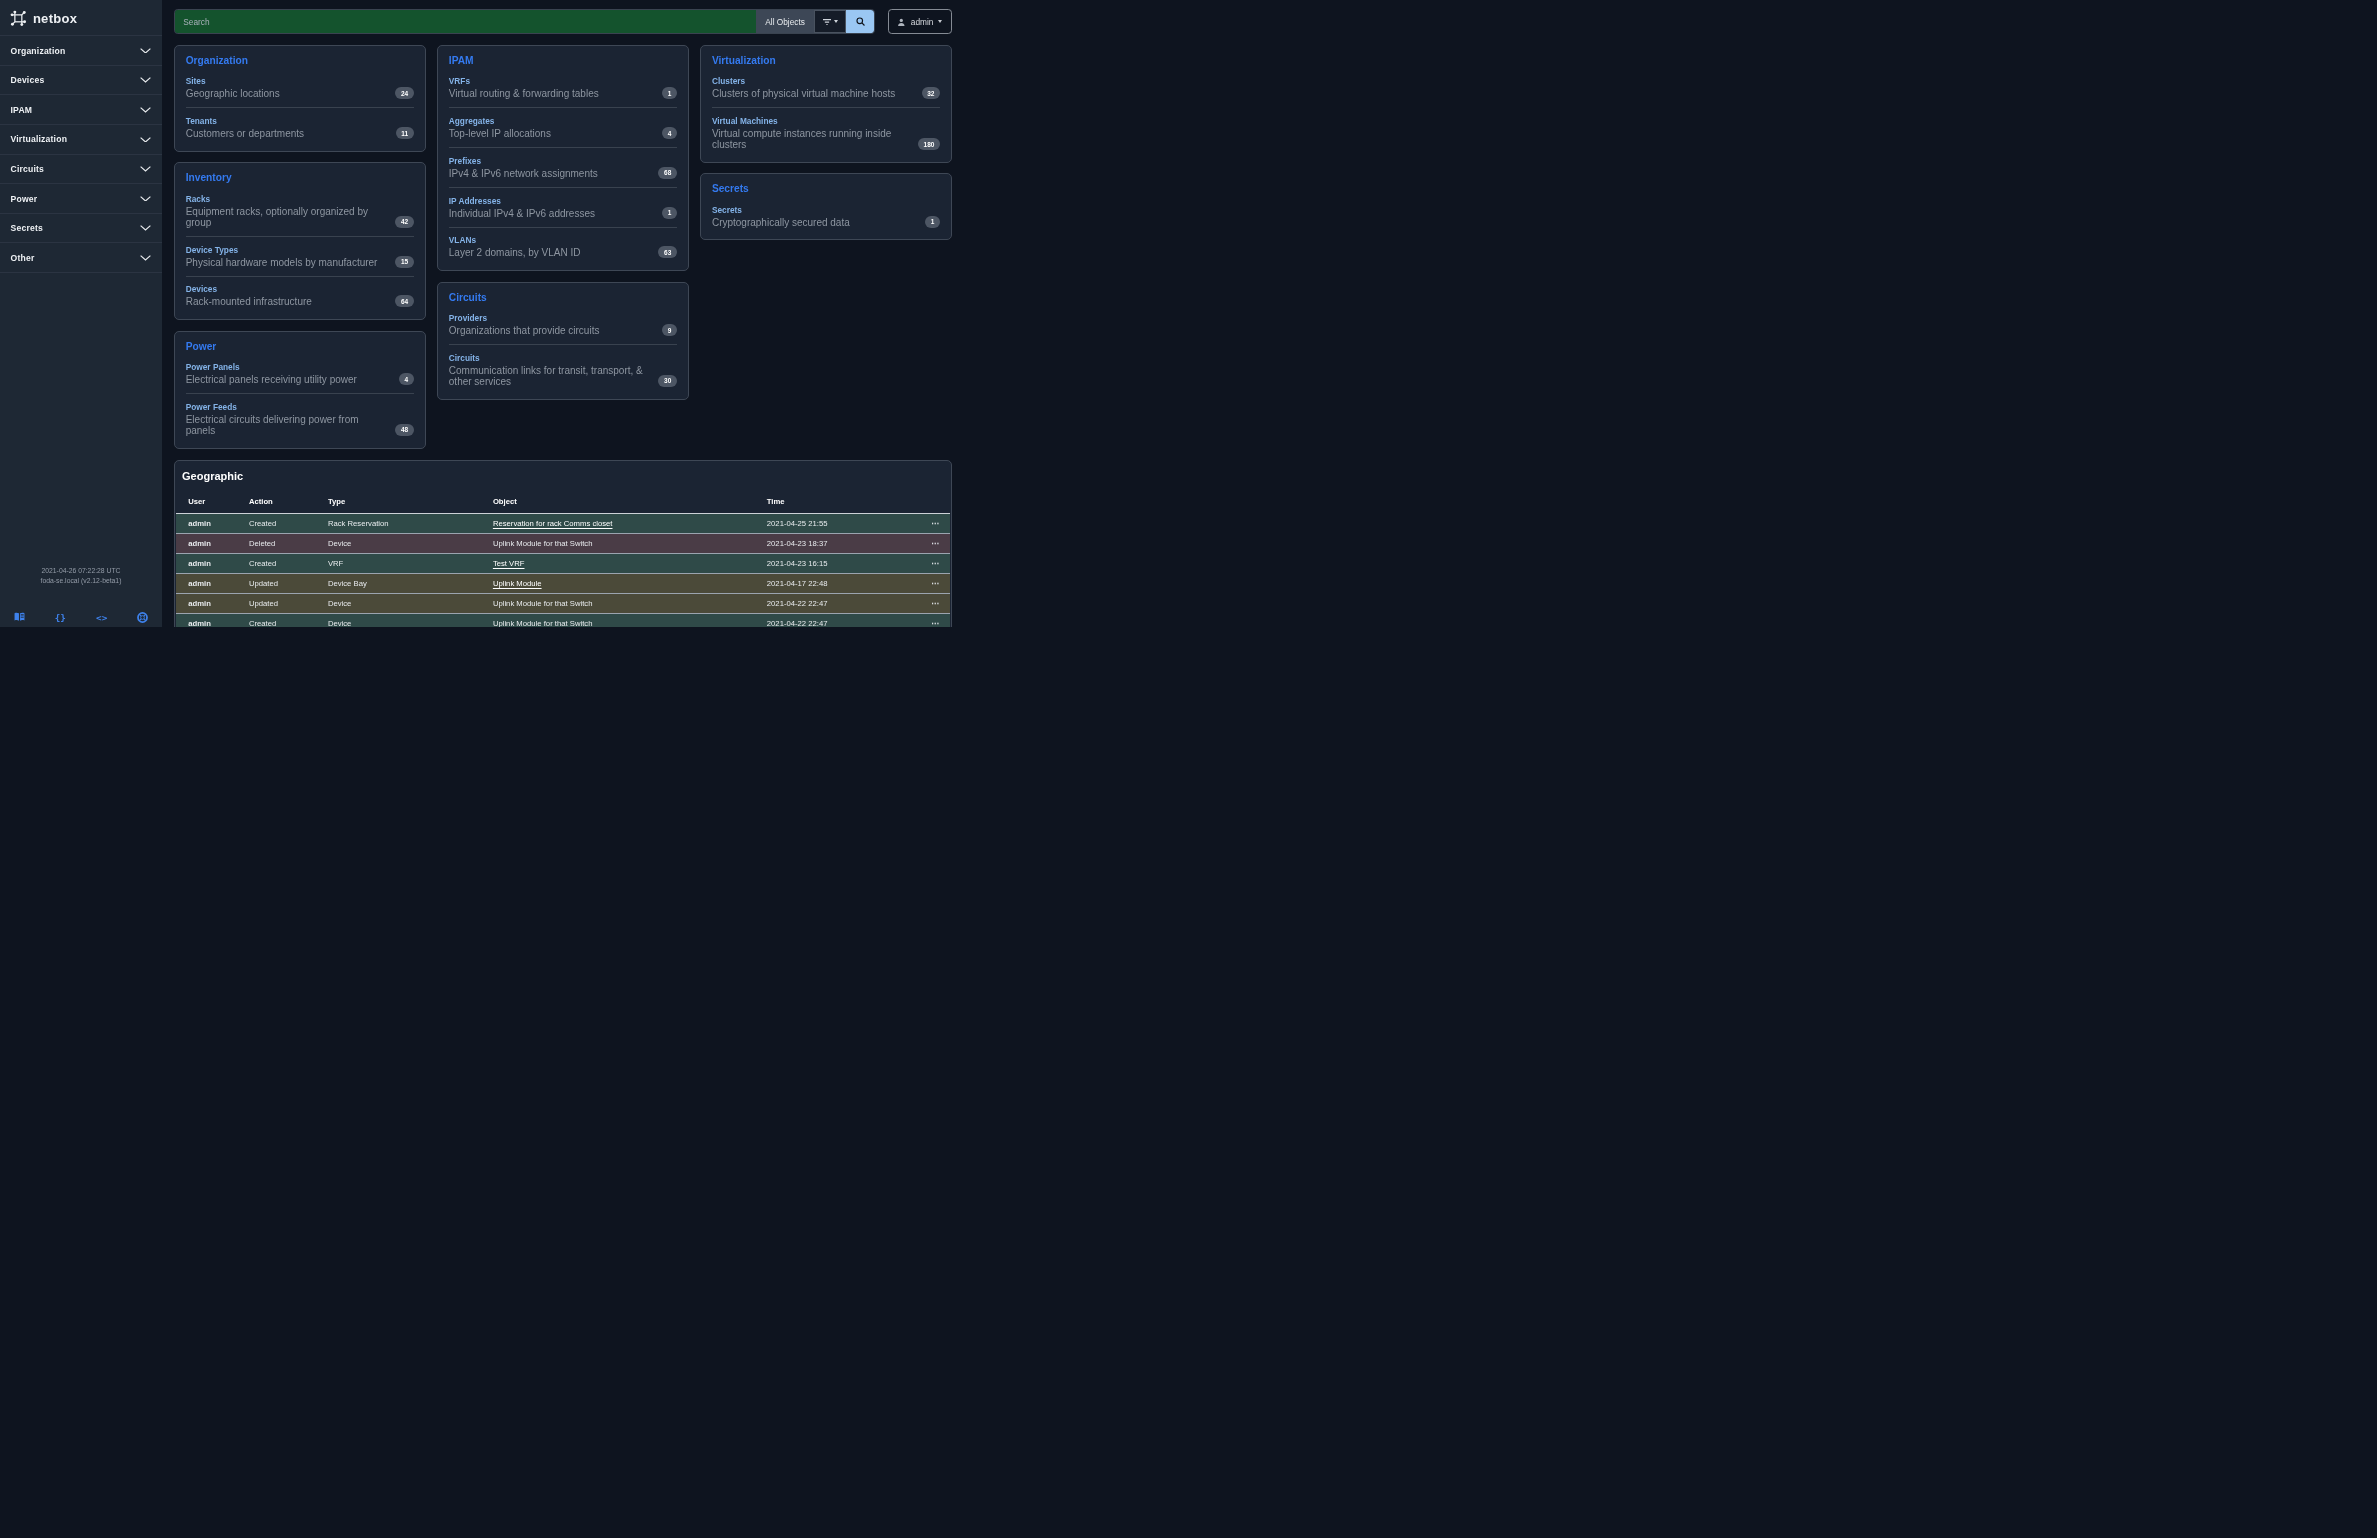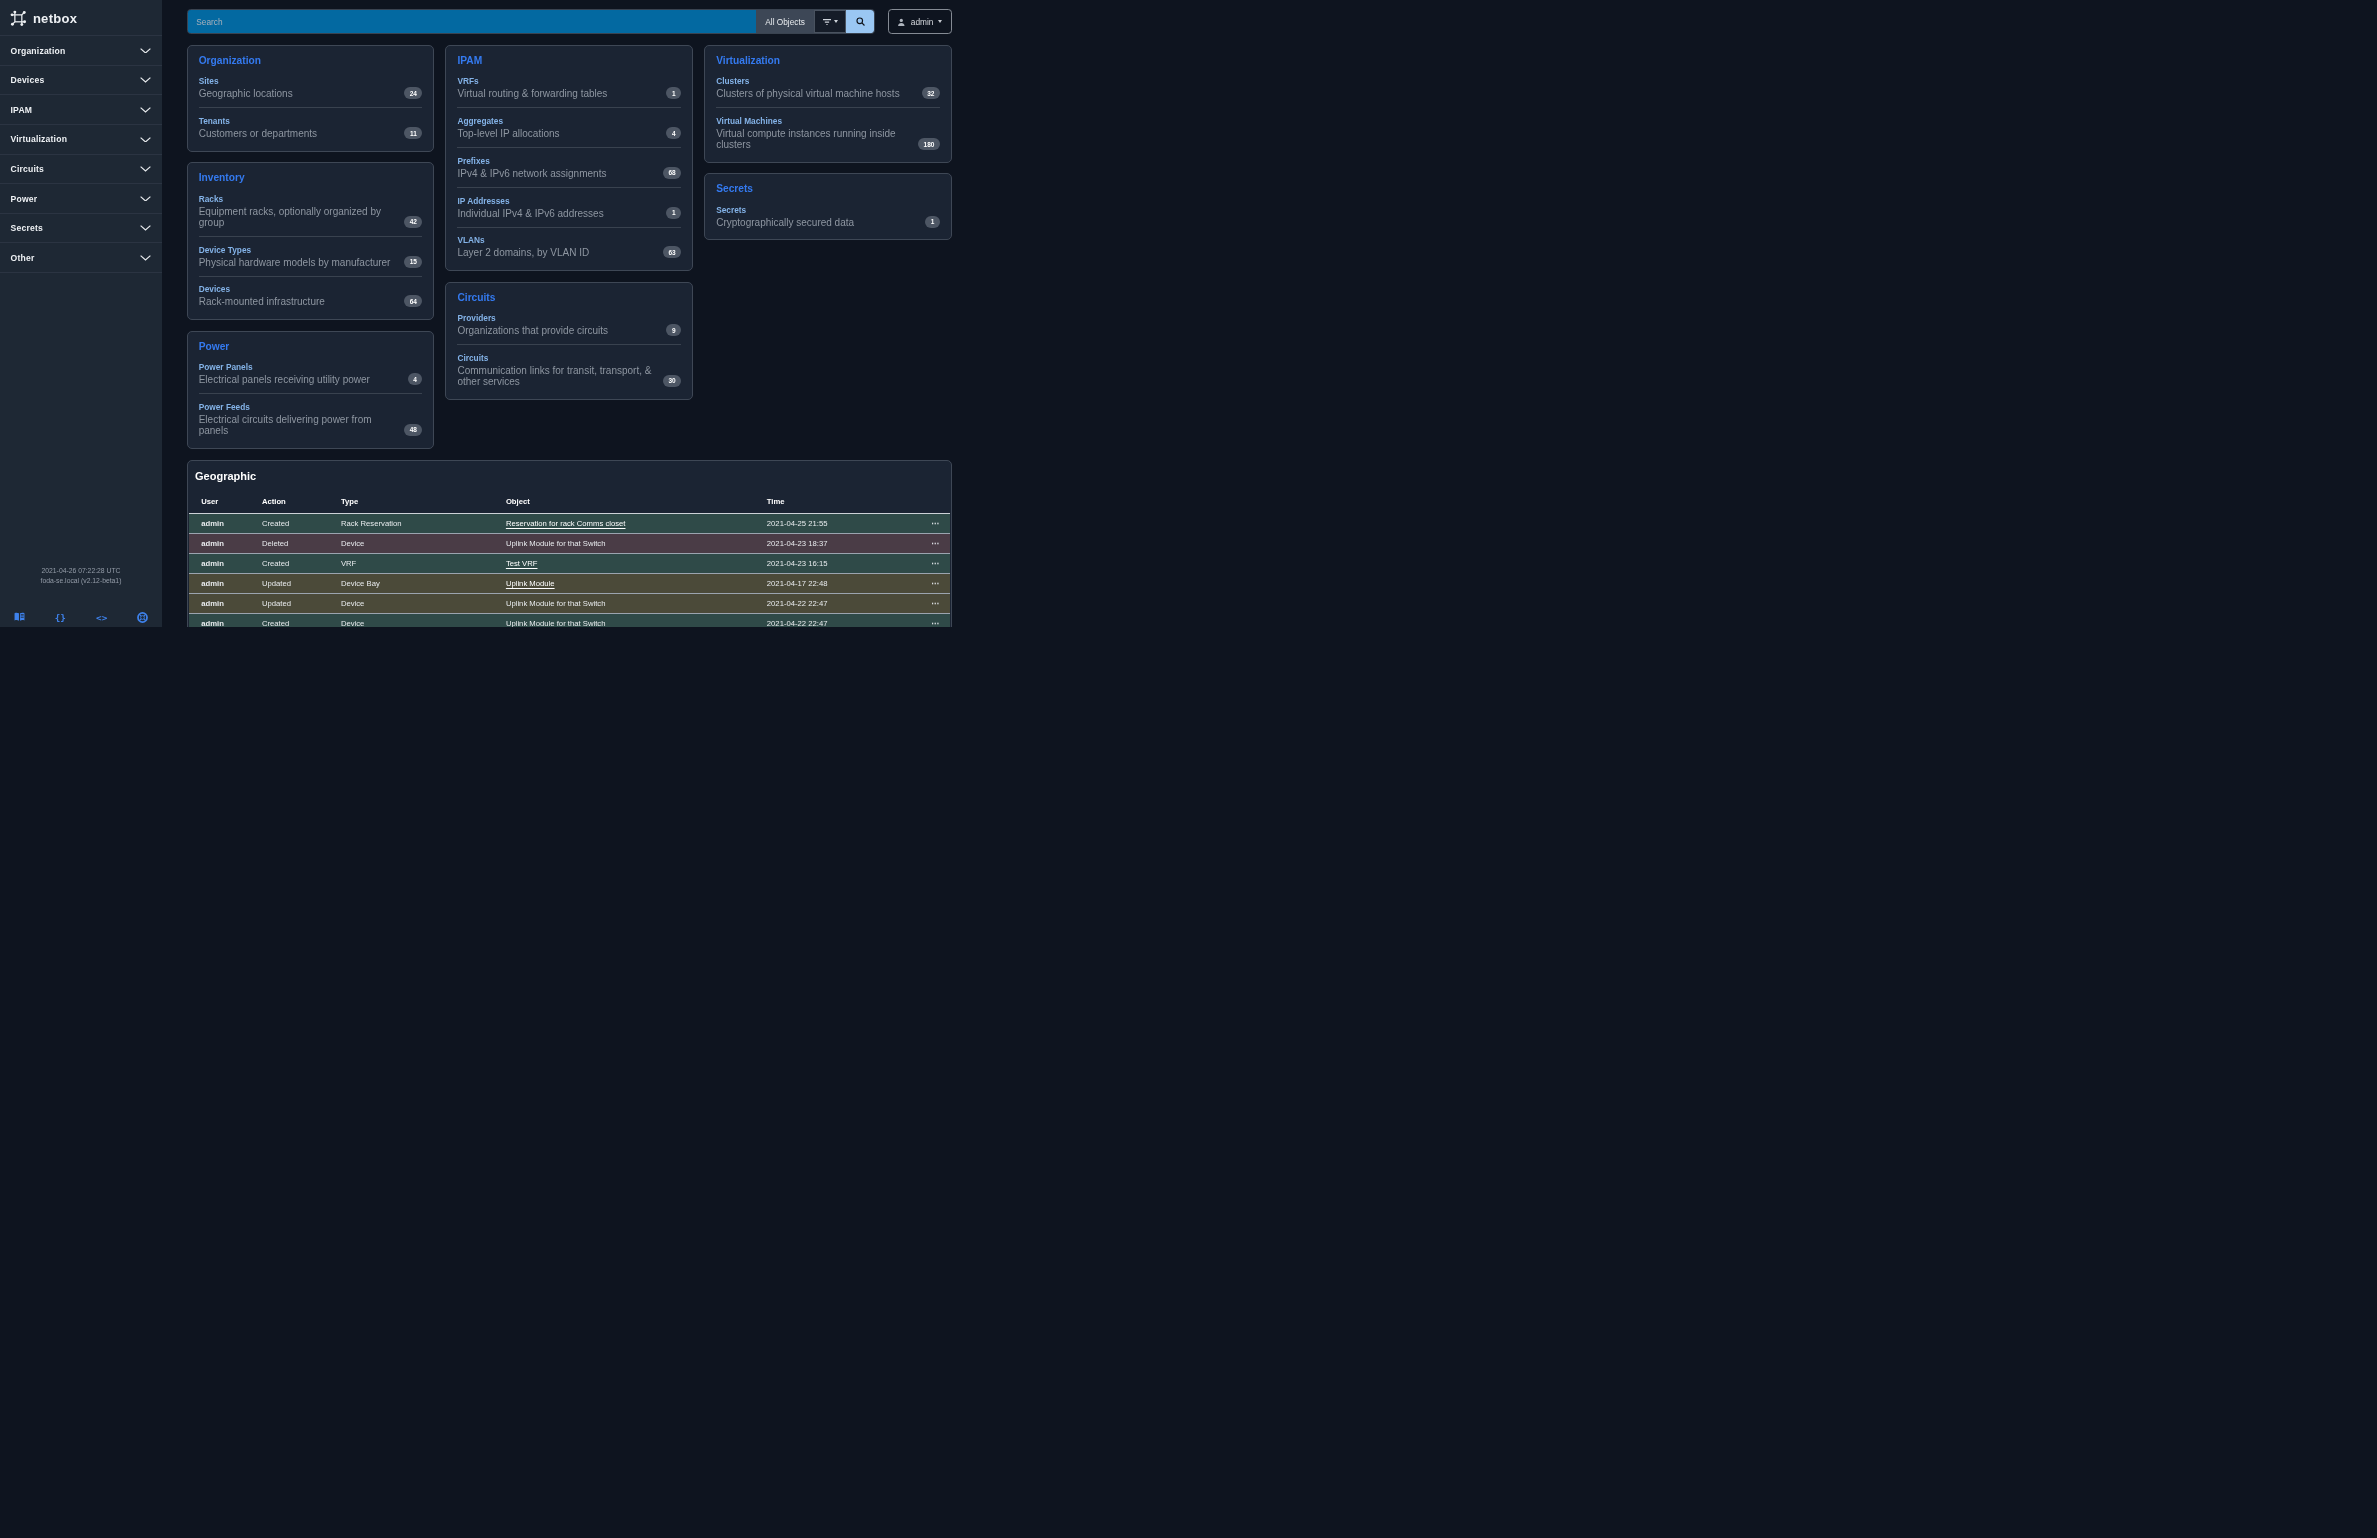--- a/index.html
+++ b/index.html
@@ -2,21 +2,21 @@
 <html style="font-size:10px"><head>
 <meta charset="utf-8">
 <style>
   * { margin:0; padding:0; box-sizing:border-box; }
   html,body { background:#0e141f; }
   body {
     width:968px; height:627px; overflow:hidden;
     font-family:"Liberation Sans", sans-serif;
     color:#e9ecef;
   }
-  .app { display:flex; width:968px; height:635px;gap:13px; }
+  .app { display:flex; width:968px; height:635px; }
 
   
   .sidebar {
     flex:0 0 162px; width:162px; background:#1e2834;
     display:flex; flex-direction:column; height:100%;
   }
   .brand { display:flex; align-items:center; gap:6.2px; padding:10px 10px 8.6px; cursor:pointer; }
   .brand-name { font-size:13px; font-weight:bold; color:#eef1f4; letter-spacing:0.3px; }
   .nav-item {
     display:flex; justify-content:space-between; align-items:center;
@@ -38,21 +38,21 @@
   
   .main { flex:1; padding:9.3px 16px 0 11.7px; display:flex; flex-direction:column; }
 
   
   .topbar { display:flex; align-items:stretch; height:25px; flex:0 0 25px; }
   .search-group {
     flex:1; display:flex; align-items:stretch;
     border:0.6px solid #3a4350; border-radius:3.7px; overflow:hidden; background:#262e3d;
   }
   .search-input {
-    flex:1; background:#0369a1; border:none; outline:none;
+    flex:1; background:#14532d; border:none; outline:none;
     color:#cfd4db; font-size:8.3px; padding:0 8.6px;
     font-family:"Liberation Sans", sans-serif;
   }
   .search-input::placeholder { color:#aab1bb; }
   .scope { background:#3d4756; color:#e9ecef; font-size:8.3px; display:flex; align-items:center; padding:0 9.3px; }
   .filter-btn {
     width:32px; background:#151c28; border:0.6px solid #49525f;
     display:flex; align-items:center; justify-content:center; gap:3.1px; cursor:pointer;
   }
   .caret { width:0; height:0; border-left:2.5px solid transparent; border-right:2.5px solid transparent; border-top:3.1px solid #cfd4db; display:inline-block; }

